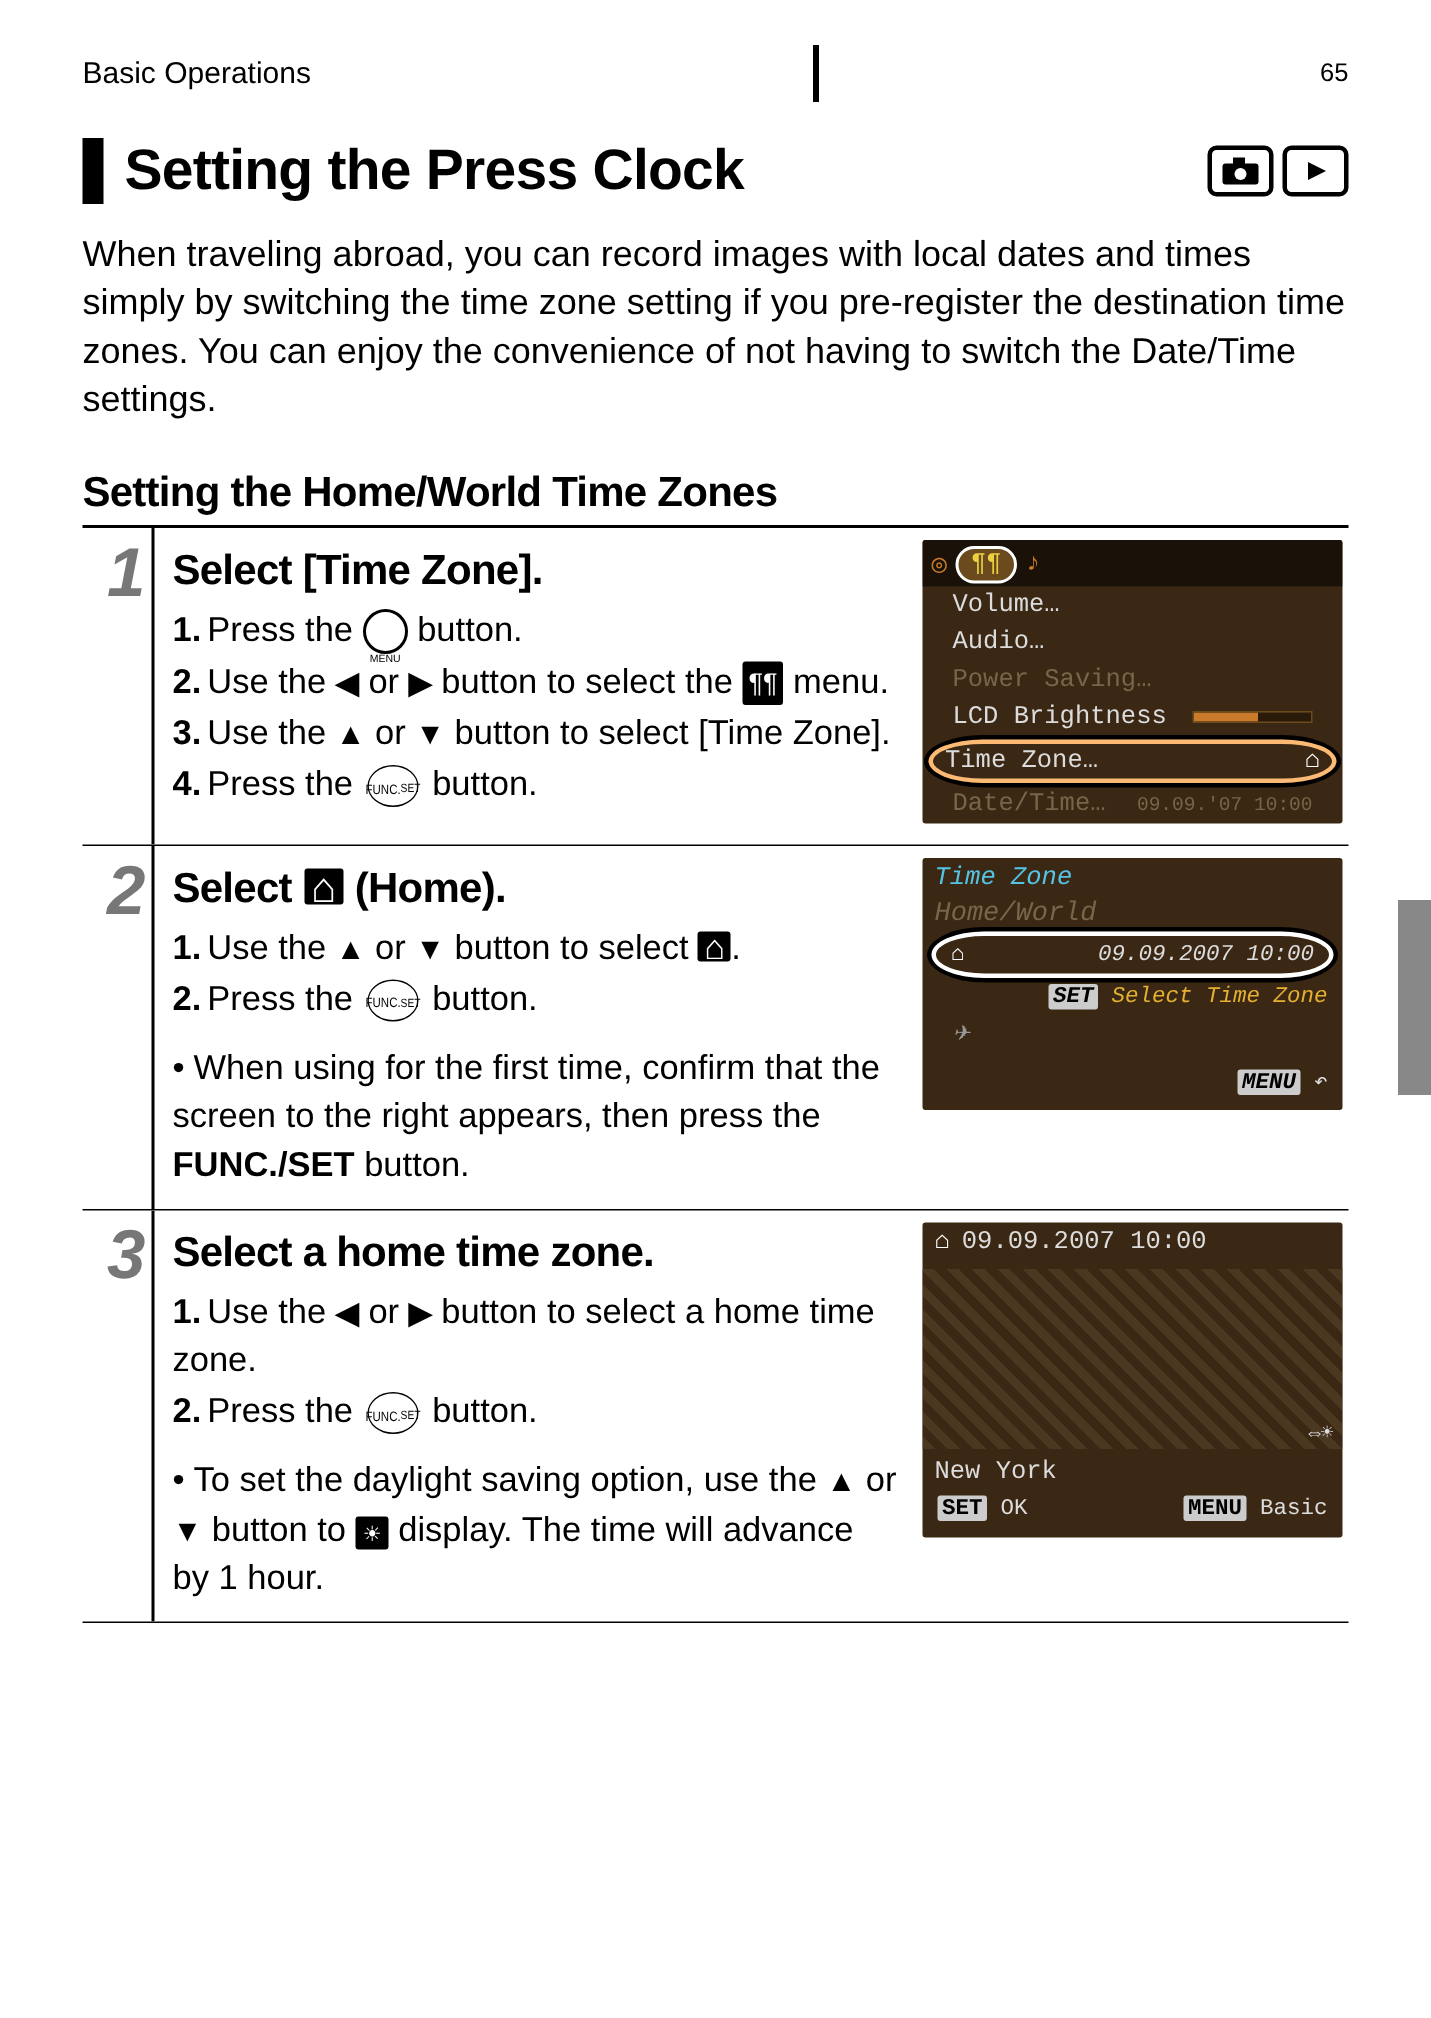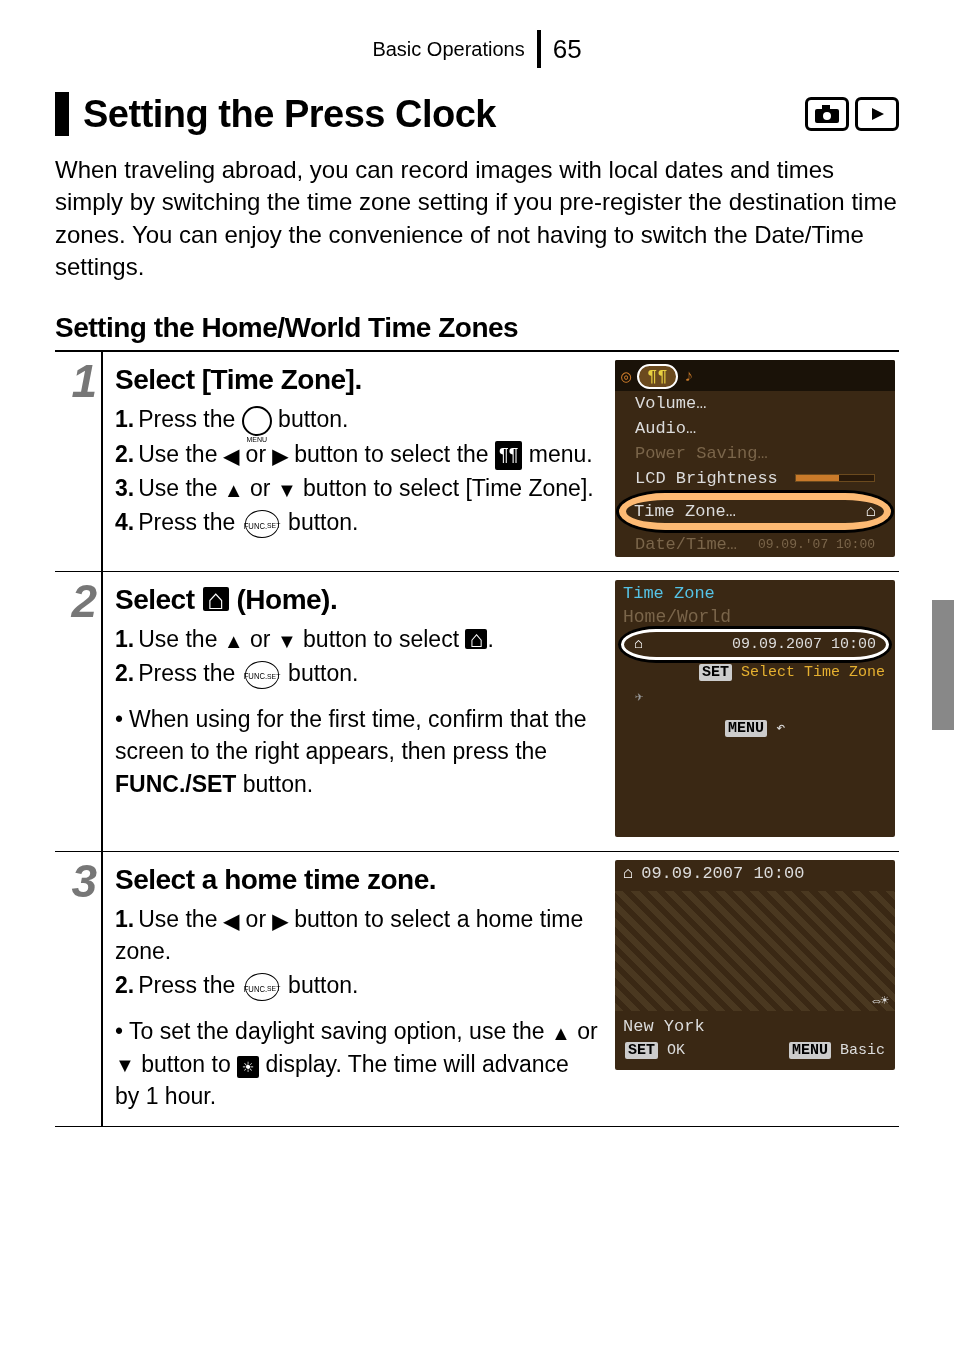--- a/index.html
+++ b/index.html
@@ -9,33 +9,33 @@
     background: #fff;
     color: #000;
     width: 954px;
   }
   .page {
     padding: 30px 55px 40px 55px;
     position: relative;
   }
   .header-line {
     display: flex;
-    justify-content: center;
+    justify-content: space-between;
     align-items: center;
     font-size: 20px;
     margin-bottom: 24px;
   }
   .header-line .sep {
     width: 4px;
     height: 38px;
     background: #000;
     margin: 0 12px;
   }
   .header-line .pn {
-    font-size: 26px;
+    font-size: 17px;
   }
   .side-tab {
     position: absolute;
     right: 0;
     top: 600px;
     width: 22px;
     height: 130px;
     background: #888;
   }
   .h1-row {
@@ -171,21 +171,21 @@
     color: #e8d040;
   }
   .lcd .menurow {
     padding: 3px 20px;
     display: flex;
     justify-content: space-between;
     align-items: center;
   }
   .lcd .menurow.dim { color: #7a654a; }
   .lcd .highlight {
-    border: 7px solid #fdba74;
+    border: 3px solid #fdba74;
     border-radius: 50px / 20px;
     margin: 2px 4px;
     padding: 2px 8px;
     display: flex;
     justify-content: space-between;
     box-shadow: 0 0 0 3px #000;
   }
   .lcd .title {
     padding: 4px 8px;
     color: #55c3e6;
@@ -209,21 +209,21 @@
   .lcd .setprompt {
     text-align: right;
     padding: 2px 10px 4px 10px;
     font-size: 15px;
     color: #e5b030;
   }
   .lcd .setprompt .setb {
     background: #ccc; color: #000; padding: 0 3px; border-radius: 2px; font-weight: bold;
   }
   .lcd .menuback {
-    text-align: center;
+    text-align: right;
     padding: 10px 10px 6px 10px;
     font-size: 15px;
   }
   .lcd .menuback .mb {
     background: #ccc; color: #000; padding: 0 3px; border-radius: 2px; font-weight: bold;
   }
   .lcd .map {
     height: 120px;
     background: repeating-linear-gradient(45deg, #4a3820, #4a3820 6px, #3a2814 6px, #3a2814 12px);
     margin: 4px 0;
@@ -411,21 +411,21 @@
                 <br>
                 <span>SET</span>
               </span><span> button.</span>
           </li>
         </ol>
         <div class="note">
           <span class="bullet">•</span>When using for the first time, confirm that the screen to the right appears, then press the <b>FUNC./SET</b> button.
         </div>
       </div>
       <div class="screenshot">
-        <div class="lcd" style="height:257px;">
+        <div class="lcd" style="height:168px;font-style:italic;">
           <div class="title">Time Zone</div>
           <div class="tabs2">Home/World</div>
           <div class="homerow">
             <span class="home-white">⌂</span>
             <span>09.09.2007 10:00</span>
           </div>
           <div class="setprompt"><span class="setb">SET</span> <span>Select Time Zone</span></div>
           <div class="menurow planebar">
               <span>✈</span>
               <span></span>

